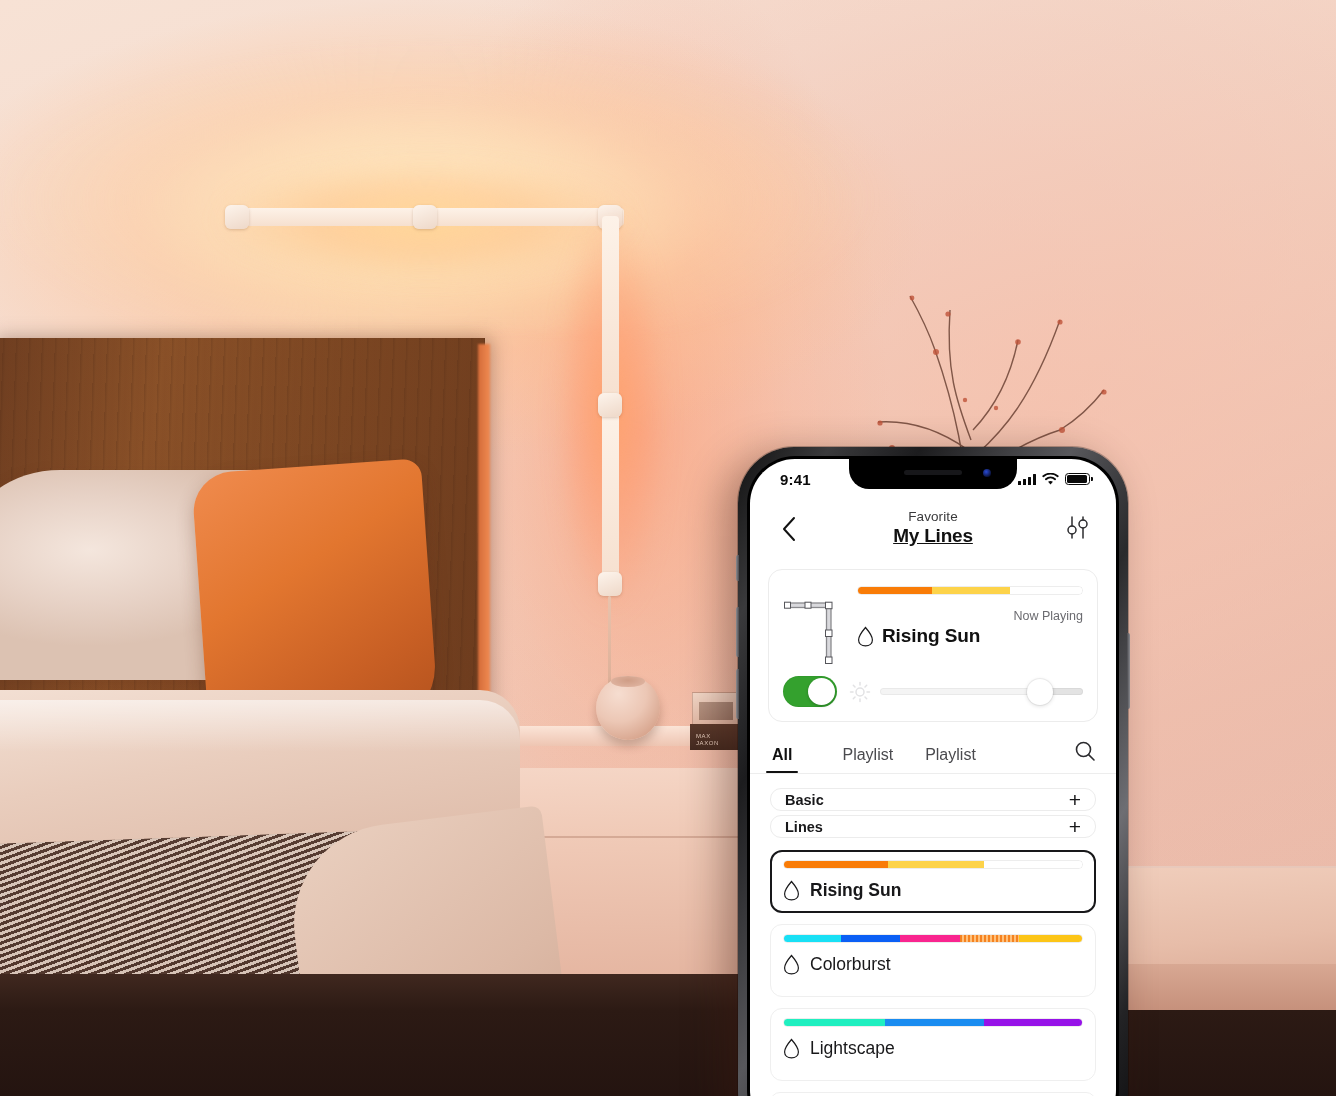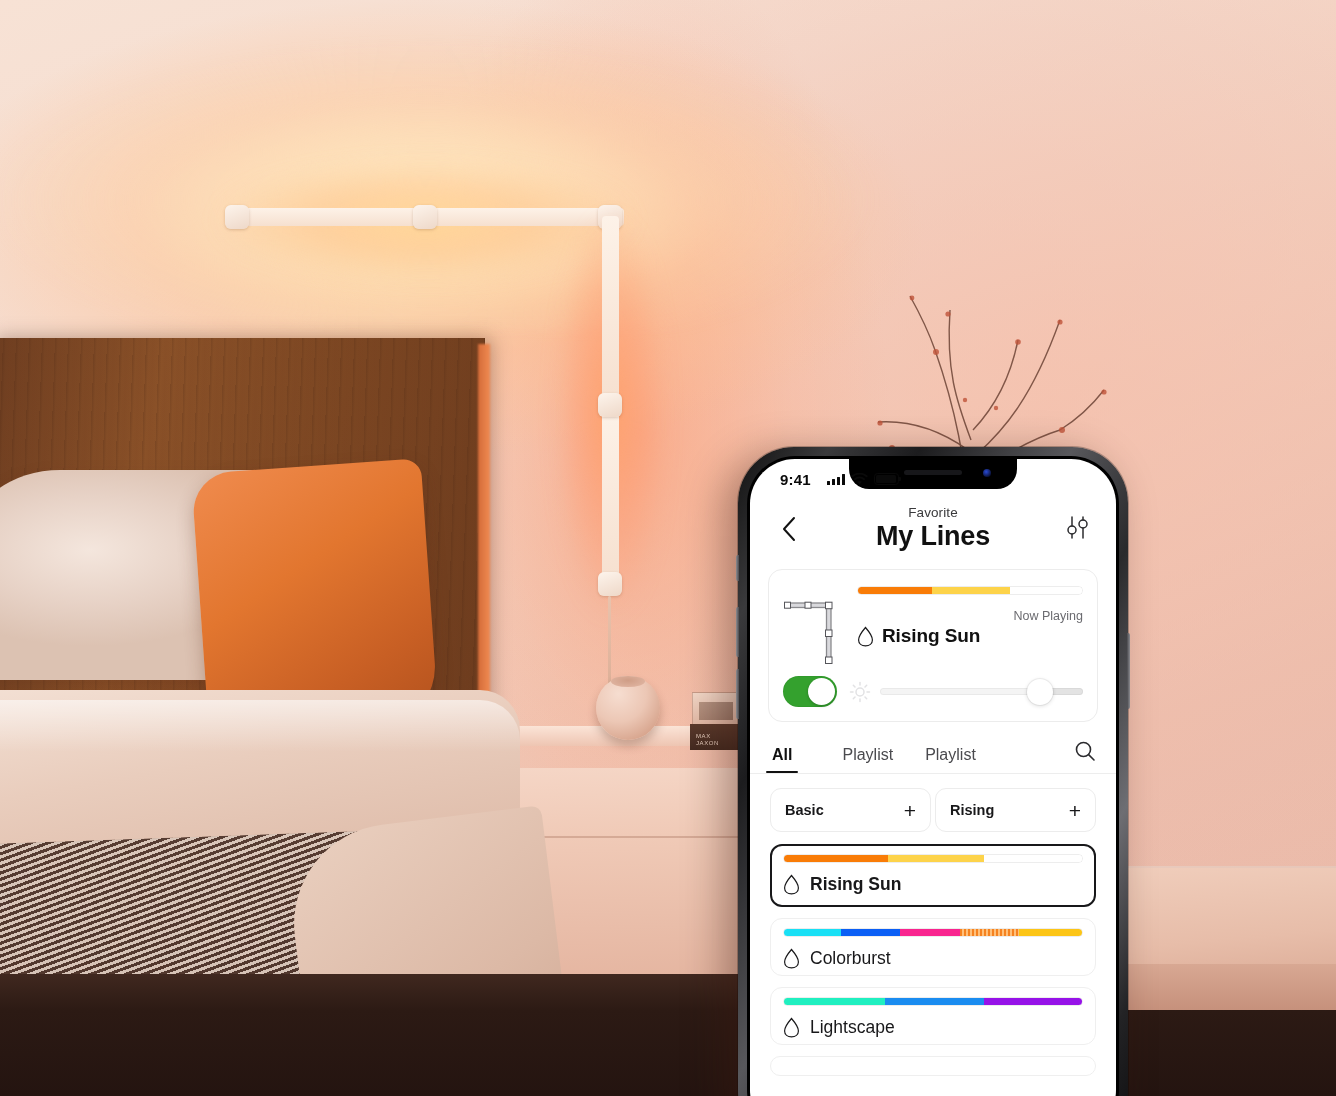--- a/index.html
+++ b/index.html
@@ -231,21 +231,21 @@
     width: 58px; height: 5px; border-radius: 3px; background:#17171a;
   }
   .cam {
     position:absolute; right: 26px; top: 10px; width: 8px; height: 8px;
     border-radius:50%; background: radial-gradient(circle at 40% 35%, #2a4bd6, #0b1440 70%);
   }
 
   
   .statusbar {
     position:relative; height: 34px; display:flex; align-items:center;
-    padding: 6px 26px 0 30px; z-index: 6; gap: 16px;
+    justify-content: space-between; padding: 6px 26px 0 30px; z-index: 6; gap: 16px;
   }
   .st-time { font-size: 15px; font-weight: 600; color:#0a0a0a; letter-spacing:.2px; }
   .st-icons { display:flex; align-items:center; gap: 6px; }
   .bars { display:flex; align-items:flex-end; gap: 2px; height: 11px; }
   .bars i { width: 3px; background:#0a0a0a; border-radius:.5px; display:block; }
   .bars i:nth-child(1){height:4px} .bars i:nth-child(2){height:6px}
   .bars i:nth-child(3){height:8px} .bars i:nth-child(4){height:11px}
   .batt {
     width: 25px; height: 12px; border: 1.6px solid #0a0a0a; border-radius: 3.5px;
     position:relative; padding:1.2px;
@@ -255,21 +255,21 @@
   .batt span{ display:block; height:100%; width:96%; background:#0a0a0a; border-radius:1.6px;}
 
   
   .nav {
     display:flex; align-items:center; padding: 8px 22px 0 22px; position:relative;
     height: 64px;
   }
   .back { width: 34px; height: 34px; display:flex; align-items:center; justify-content:center; cursor:pointer;}
   .nav-titles { flex:1; text-align:center; margin-top:-2px; }
   .nav-sub { font-size: 13.5px; color:#3a3a3c; letter-spacing:.1px; }
-  .nav-title { font-size: 27px; font-weight: 700; color:#111; letter-spacing:-.2px; margin-top:1px;}
+  .nav-title { font-size: 19px; font-weight: 700; color:#111; letter-spacing:-.2px; margin-top:1px;text-decoration:underline;}
   .nav-right { width: 34px; height: 34px; display:flex; align-items:center; justify-content:center; cursor:pointer;}
 
   
   .np-card {
     margin: 12px 18px 0 18px; border: 1px solid #ececec; border-radius: 14px;
     padding: 14px 14px 14px 12px; background:#fff;
   }
   .np-top { display:flex; align-items:flex-start; gap: 10px; }
   .shape-icon { width: 66px; height: 78px; flex: 0 0 66px; padding-top:6px; }
   .np-right { flex: 1; padding-top: 2px; text-align: right; }
@@ -315,33 +315,33 @@
   .tab.active:after {
     content:""; position:absolute; left:-6px; right:-6px; bottom:0; height:2.5px;
     background:#111; border-radius:2px;
   }
   .tab-gap-a { width: 50px; } .tab-gap-b { width: 32px; } .tab-gap-c { flex:1; }
   .search-ic { padding-bottom: 7px; cursor:pointer; }
 
   .tabs-sep { height:1px; background:#ededed; margin: 0 0 0 0; }
 
   
-  .chips { display:flex; gap: 4px; padding: 14px 20px 0 20px; }
+  .chips { display:flex; gap: 4px; padding: 14px 20px 0 20px; flex-direction: column; }
   .chip {
     flex:1; height: 44px; border:1px solid #ececec; border-radius: 11px;
     display:flex; align-items:center; justify-content:space-between;
     padding: 0 14px; cursor:pointer; background:#fff;
   }
   .chip-label { font-size: 14.5px; font-weight: 700; color:#18181a; }
   .plus { font-size: 21px; color:#18181a; line-height:1; font-weight:400; }
 
   
   .list { padding: 12px 20px 0 20px; }
   .eff {
-    border:1px solid #efefef; border-radius: 12px; padding: 9px 12px 6px 12px;
+    border:1px solid #efefef; border-radius: 12px; padding: 9px 12px 21px 12px;
     margin-bottom: 11px; background:#fff;
   }
   .eff.selected { border: 2px solid #18181a; padding: 8px 11px 10px 11px; }
   .eff-name { display:flex; align-items:center; gap: 10px; margin-top: 11px; }
   .eff-name span.t { font-size: 17.5px; color:#18181a; }
   .eff.selected .eff-name span.t { font-weight: 700; }
 
   .drop { width: 17px; height: 21px; flex:0 0 17px; }
 </style>
 </head>
@@ -552,21 +552,21 @@
         </div>
       </div>
       <div class="tabs-sep"></div>
 
       <div class="chips">
         <div class="chip">
           <span class="chip-label">Basic</span>
           <span class="plus">+</span>
         </div>
         <div class="chip">
-          <span class="chip-label">Rising</span>
+          <span class="chip-label">Lines</span>
           <span class="plus">+</span>
         </div>
       </div>
 
       <div class="list">
 
         <div class="eff selected">
           <div class="bar">
             <span style="width:35%;background:#f97c07"></span>
             <span style="width:32%;background:#fdd34a"></span>

